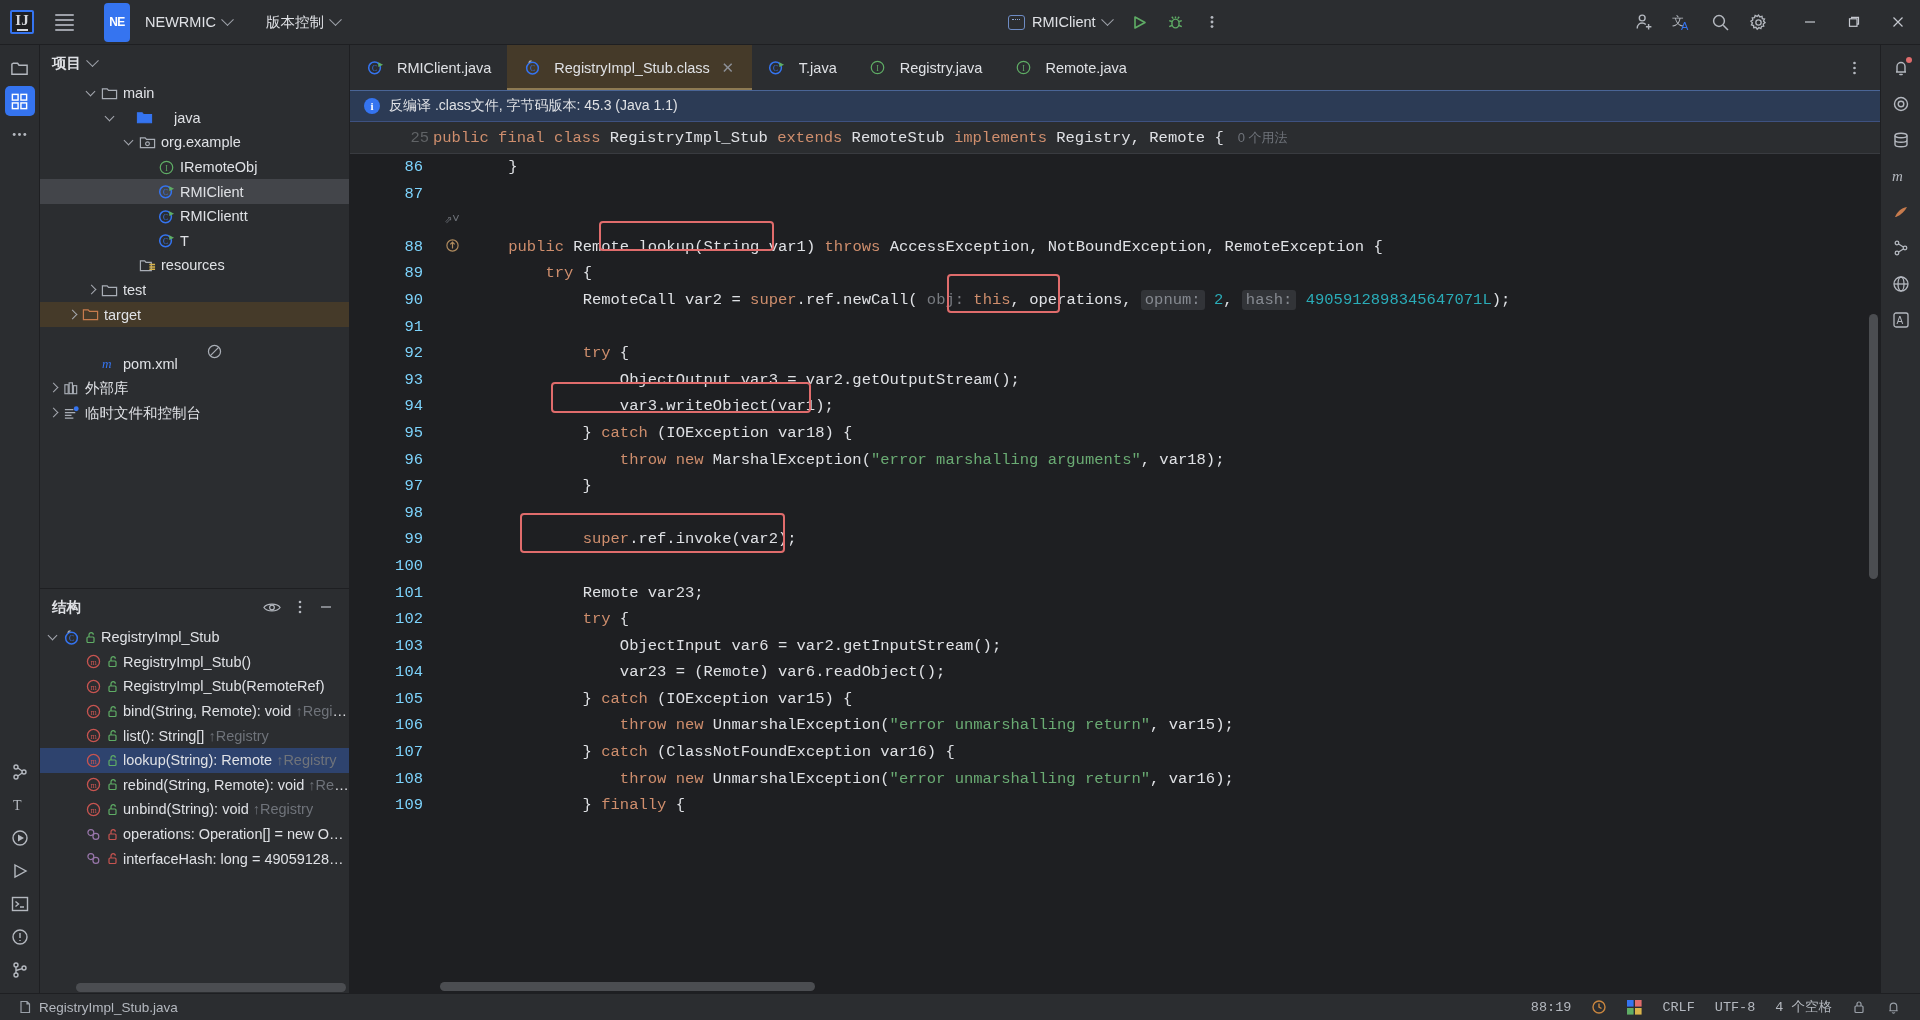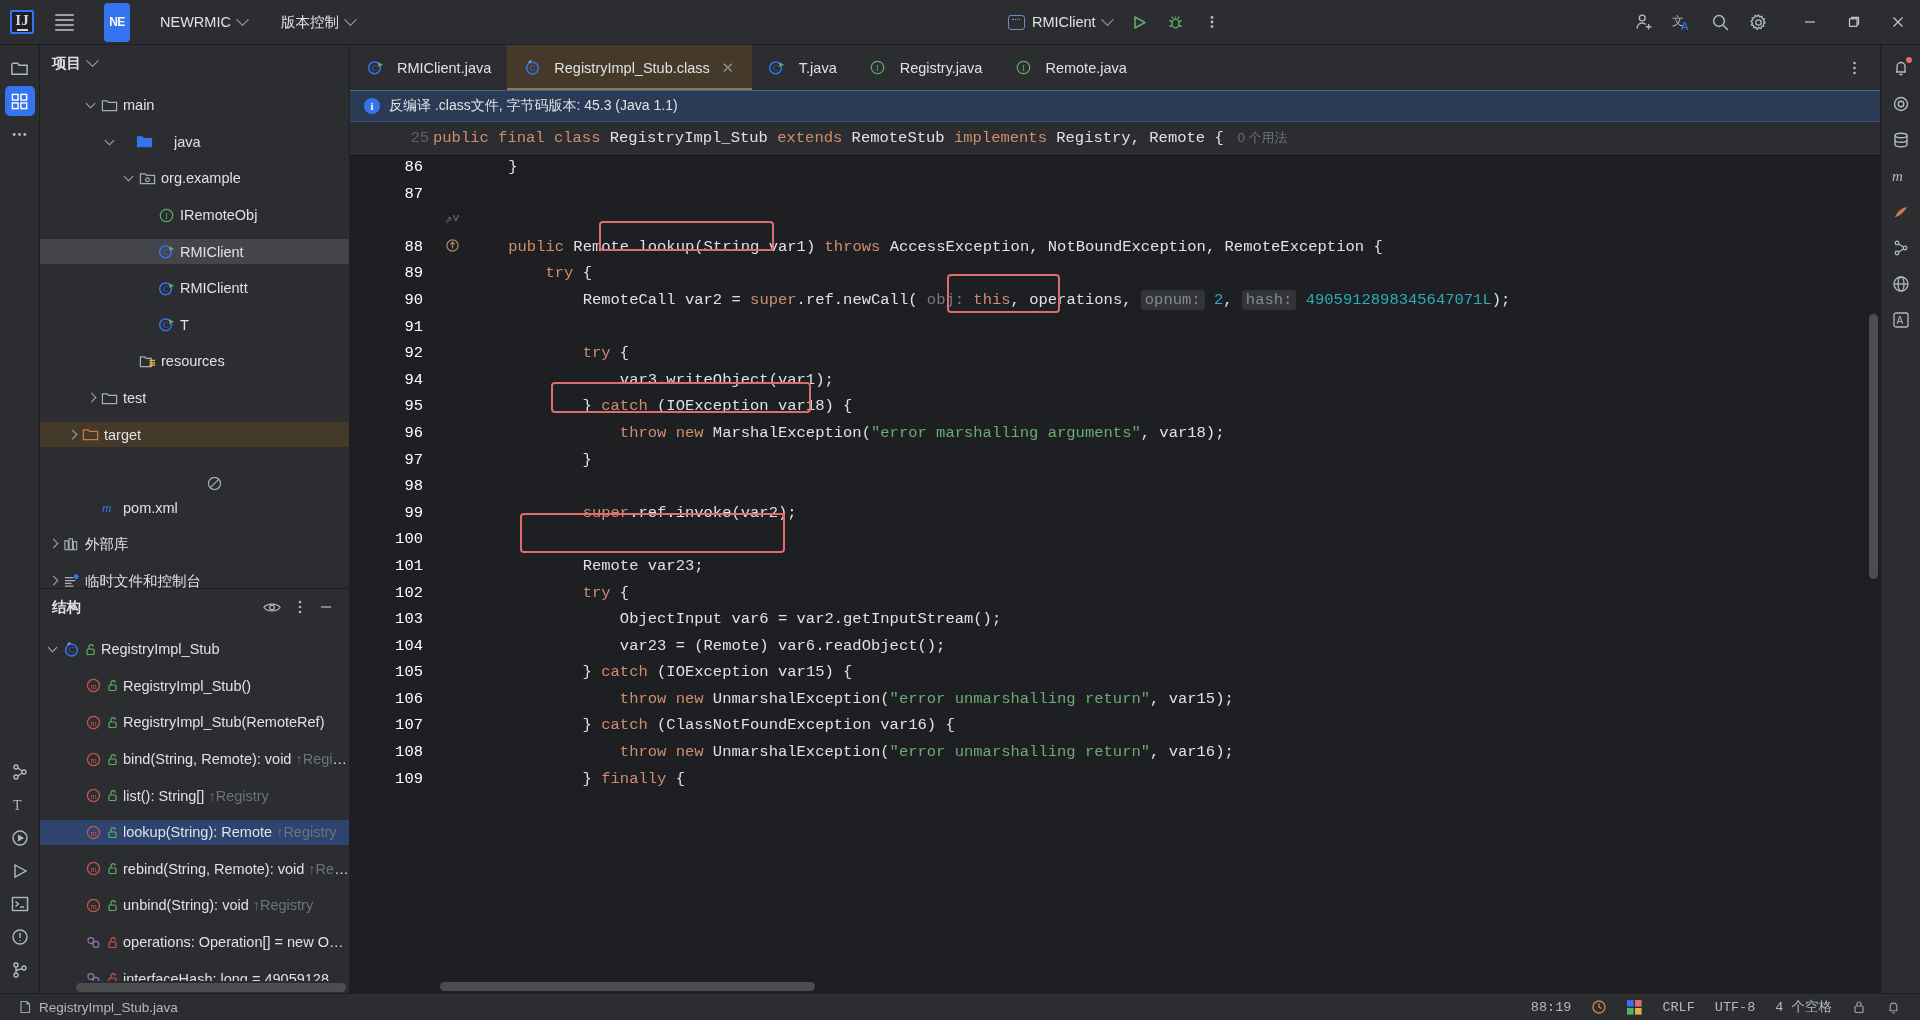--- a/index.html
+++ b/index.html
@@ -27,21 +27,21 @@
   }
   .ij-logo i { font-style:normal; font-size:15px; }
   .ij-logo u { display:block; width:11px; height:2px; background:#d5d7db; margin-top:1px; }
   .hamburger { width:36px; height:30px; display:flex; flex-direction:column; justify-content:center;
                align-items:center; gap:3px; margin-left:12px; cursor:pointer; }
   .hamburger span { display:block; width:19px; height:2px; background:#9da0a8; border-radius:1px;}
   .proj-badge { width:26px; height:39px; background:#3574f0; border-radius:4px; color:#fff;
                 font-size:12px; font-weight:bold; display:flex; align-items:center; justify-content:center;
                 margin-left:22px; letter-spacing:-0.5px;}
   .tb-item { display:flex; align-items:center; gap:7px; padding:4px 8px; border-radius:4px;
-             font-size:14.5px; color:#dfe1e5; cursor:pointer; margin-left:22px; }
+             font-size:14.5px; color:#dfe1e5; cursor:pointer; margin-left:7px; }
   .chev { display:inline-block; width:9px; height:9px; border-right:1.6px solid #9da0a8;
           border-bottom:1.6px solid #9da0a8; transform:rotate(45deg) translate(-2px,-2px); }
   .tb-center { position:absolute; left:1000px; display:flex; align-items:center; gap:4px; }
   .runcfg { display:flex; align-items:center; gap:7px; padding:4px 8px; border-radius:4px; cursor:pointer; font-size:14.5px;}
   .cfg-icon { width:17px; height:15px; border:1.6px solid #6e8cc4; border-radius:3px; position:relative; }
   .cfg-icon::after { content:""; position:absolute; left:2.5px; top:3px; width:8px; height:1.6px;
                      border-top:1.6px dotted #8fa8d8; }
   .icon-btn { width:32px; height:32px; display:flex; align-items:center; justify-content:center;
               border-radius:4px; cursor:pointer; }
   .tb-right { position:absolute; right:0; display:flex; align-items:center; height:45px; }
@@ -64,21 +64,21 @@
 
   
   .projpanel { width:310px; background:#2b2d30; display:flex; flex-direction:column; flex:none;
                border-right:1px solid #1e1f22; }
   .panel-head { height:36px; display:flex; align-items:center; padding:0 12px; gap:7px;
                 font-size:14.5px; color:#dfe1e5; flex:none; }
   .panel-head .ttl { font-weight:bold; }
   .panel-head-right { margin-left:auto; display:flex; gap:4px; align-items:center; }
   .tree { flex:1; overflow:hidden; position:relative; font-size:14.5px; }
   .trow { display:flex; align-items:center; height:24.6px; padding-left:6px; white-space:nowrap;
-          cursor:pointer; color:#dfe1e5;margin-top:12px; }
+          cursor:pointer; color:#dfe1e5; }
   .trow.sel-grey { background:#43454a; }
   .trow.sel-brown { background:#453a29; }
   .trow.sel-blue { background:#2e436e; }
   .arrow { width:16px; height:16px; display:inline-block; flex:none; position:relative;}
   .arrow.r::before, .arrow.d::before {
     content:""; position:absolute; left:4px; top:4px; width:6px; height:6px;
     border-right:1.6px solid #a5a8af; border-bottom:1.6px solid #a5a8af;
   }
   .arrow.r::before { transform:rotate(-45deg); }
   .arrow.d::before { transform:rotate(45deg); top:3px; left:3px;}
@@ -110,21 +110,21 @@
             font-size:11px; font-weight:bold; display:flex; align-items:center; justify-content:center;
             font-family:"Liberation Serif", serif; flex:none;}
 
   .sticky { height:32px; background:#2b2d30; display:flex; align-items:center; flex:none;
             border-bottom:1px solid #393b40; font-family:"Liberation Mono", monospace; font-size:15.5px;}
   .gutnum { width:83px; text-align:right; padding-right:4px; color:#606366; flex:none;}
 
   .codearea { flex:1; position:relative; overflow:hidden; background:#1e1f22; }
   .codeline { display:flex; align-items:flex-start; height:26.6px; font-family:"Liberation Mono", monospace;
               font-size:15.5px; line-height:26.6px; white-space:pre; }
-  .ln { width:83px; text-align:right; padding-right:10px; color:#ffffff; flex:none; user-select:none;}
+  .ln { width:83px; text-align:right; padding-right:10px; color:#7dd3fc; flex:none; user-select:none;}
   .gutter-icons { width:38px; flex:none; text-align:center; color:#6f737a; font-size:13px;}
   .code { flex:1; position:relative;}
 
   
   .kw { color:#cf8e6d; }
   .str { color:#6aab73; }
   .num { color:#2aacb8; }
   .cls { color:#dfe1e5; }
   .fn { color:#dfe1e5; }
   .hint { color:#787b80; }
@@ -725,20 +725,21 @@
                 </svg></span><span class="code"><span class="op">    </span><span class="kw">public </span><span class="cls">Remote </span><span class="fn">lookup</span><span class="op">(</span><span class="cls">String </span><span class="op">var1) </span><span class="kw">throws </span><span class="cls">AccessException</span><span class="op">, </span><span class="cls">NotBoundException</span><span class="op">, </span><span class="cls">RemoteException </span><span class="op">{</span></span></div>
 
           <div class="codeline"><span class="ln">89</span><span class="gutter-icons"></span><span class="code"><span class="op">        </span><span class="kw">try </span><span class="op">{</span></span></div>
 
           <div class="codeline"><span class="ln">90</span><span class="gutter-icons"></span><span class="code"><span class="op">            </span><span class="cls">RemoteCall </span><span class="op">var2 = </span><span class="kw">super</span><span class="op">.ref.newCall( </span><span class="hint">obj:</span><span class="op"> </span><span class="kw">this</span><span class="op">, </span><span class="fn">operations</span><span class="op">, </span><span class="hintbg">opnum:</span><span class="op"> </span><span class="num">2</span><span class="op">, </span><span class="hintbg">hash:</span><span class="op"> </span><span class="num">4905912898345647071L</span><span class="op">);</span></span></div>
 
           <div class="codeline"><span class="ln">91</span><span class="gutter-icons"></span><span class="code"></span></div>
 
           <div class="codeline"><span class="ln">92</span><span class="gutter-icons"></span><span class="code"><span class="op">            </span><span class="kw">try </span><span class="op">{</span></span></div>
 
+          <div class="codeline"><span class="ln">93</span><span class="gutter-icons"></span><span class="code"><span class="op">                </span><span class="cls">ObjectOutput </span><span class="op">var3 = var2.getOutputStream();</span></span></div>
 
           <div class="codeline"><span class="ln">94</span><span class="gutter-icons"></span><span class="code"><span class="op">                var3.writeObject(var1);</span></span></div>
 
           <div class="codeline"><span class="ln">95</span><span class="gutter-icons"></span><span class="code"><span class="op">            } </span><span class="kw">catch </span><span class="op">(</span><span class="cls">IOException </span><span class="op">var18) {</span></span></div>
 
           <div class="codeline"><span class="ln">96</span><span class="gutter-icons"></span><span class="code"><span class="op">                </span><span class="kw">throw new </span><span class="cls">MarshalException</span><span class="op">(</span><span class="str">"error marshalling arguments"</span><span class="op">, var18);</span></span></div>
 
           <div class="codeline"><span class="ln">97</span><span class="gutter-icons"></span><span class="code"><span class="op">            }</span></span></div>
 
           <div class="codeline"><span class="ln">98</span><span class="gutter-icons"></span><span class="code"></span></div>

